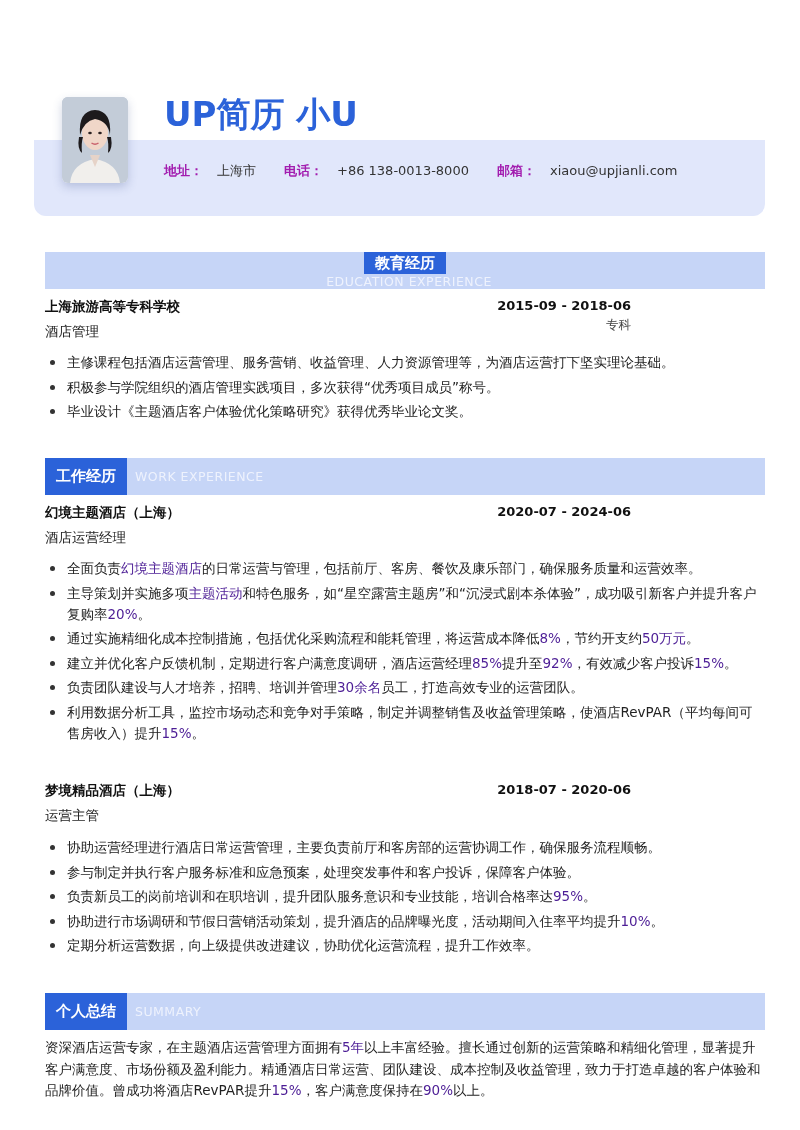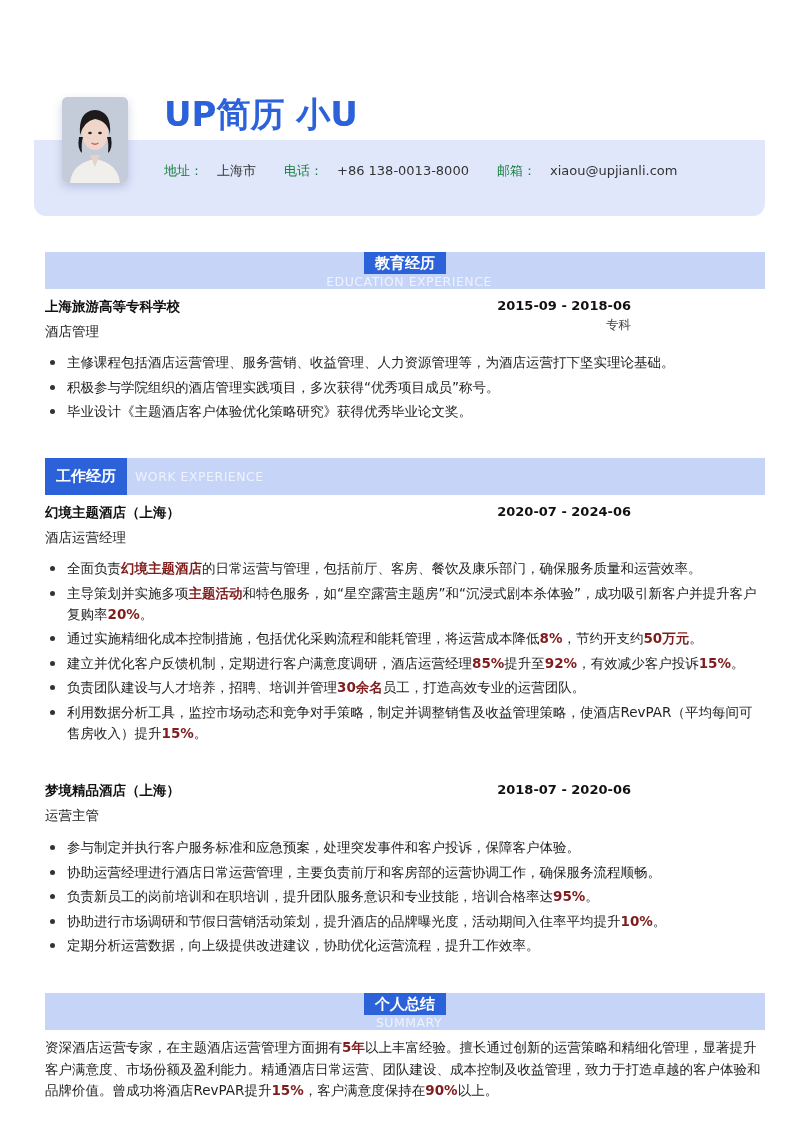--- a/index.html
+++ b/index.html
@@ -27,21 +27,21 @@
   .name {
     position: absolute; left: 164px; top: 94px;
     font-size: 34px; font-weight: bold; color: #2b62d9; letter-spacing: 0px;
     line-height: 40px;
   }
   .contact {
     position: absolute; left: 164px; top: 162px; display: flex; gap: 0;
     font-size: 13px; color: #333; line-height: 18px; white-space: nowrap;
   }
   .contact .item { display: flex; margin-right: 28px; }
-  .contact .lbl { color: #15803d; margin-right: 14px; }
+  .contact .lbl { color: #a21caf; margin-right: 14px; font-weight: bold; }
 
   
   .section-head {
     position: absolute; left: 45px; width: 720px; height: 37px;
     background: #c6d5f7; display: flex; align-items: center;
   }
   .section-head .cn {
     background: #2b62d9; color: #fff; height: 37px; width: 82px;
     display: flex; align-items: center; justify-content: center;
     font-size: 15px; font-weight: bold;
@@ -68,21 +68,21 @@
     position: absolute; left: 45px; width: 720px; list-style: none;
     font-size: 13.5px; color: #222; line-height: 21px;
   }
   ul.bullets li {
     position: relative; padding-left: 22px; margin-bottom: 3.5px;
   }
   ul.bullets li::before {
     content: ""; position: absolute; left: 5px; top: 8px;
     width: 5px; height: 5px; border-radius: 50%; background: #333;
   }
-  b, .b { font-weight: bold; color: #7f1d1d; }
+  b, .b { font-weight: normal; color: #4c1d95; }
   .summary {
     position: absolute; left: 45px; width: 720px; font-size: 13.5px;
     line-height: 21.5px; color: #222;
   }
 </style>
 </head>
 <body>
 
 <div class="page">
 
@@ -145,26 +145,26 @@
       <li><span>通过实施精细化成本控制措施，包括优化采购流程和能耗管理，将运营成本降低</span><span class="b">8%</span><span>，节约开支约</span><span class="b">50万元</span><span>。</span></li>
       <li><span>建立并优化客户反馈机制，定期进行客户满意度调研，酒店运营经理</span><span class="b">85%</span><span>提升至</span><span class="b">92%</span><span>，有效减少客户投诉</span><span class="b">15%</span><span>。</span></li>
       <li><span>负责团队建设与人才培养，招聘、培训并管理</span><span class="b">30余名</span><span>员工，打造高效专业的运营团队。</span></li>
       <li><span>利用数据分析工具，监控市场动态和竞争对手策略，制定并调整销售及收益管理策略，使酒店RevPAR（平均每间可售房收入）提升</span><span class="b">15%</span><span>。</span></li>
     </ul>
 
   <div class="entry-title" style="top:782px;">梦境精品酒店（上海）</div>
   <div class="entry-date" style="top:782px;">2018-07 - 2020-06</div>
   <div class="entry-sub" style="top:807px;">运营主管</div>
   <ul class="bullets" style="top:837px;">
+      <li><span>协助运营经理进行酒店日常运营管理，主要负责前厅和客房部的运营协调工作，确保服务流程顺畅。</span></li>
       <li><span>参与制定并执行客户服务标准和应急预案，处理突发事件和客户投诉，保障客户体验。</span></li>
-      <li><span>协助运营经理进行酒店日常运营管理，主要负责前厅和客房部的运营协调工作，确保服务流程顺畅。</span></li>
       <li><span>负责新员工的岗前培训和在职培训，提升团队服务意识和专业技能，培训合格率达</span><span class="b">95%</span><span>。</span></li>
       <li><span>协助进行市场调研和节假日营销活动策划，提升酒店的品牌曝光度，活动期间入住率平均提升</span><span class="b">10%</span><span>。</span></li>
       <li><span>定期分析运营数据，向上级提供改进建议，协助优化运营流程，提升工作效率。</span></li>
     </ul>
 
-  <div class="section-head" style="top:993px;flex-direction:column;">
+  <div class="section-head" style="top:993px;">
     <div class="cn">个人总结</div>
     <div class="en">SUMMARY</div>
   </div>
   <div class="summary" style="top:1037px;"><span>资深酒店运营专家，在主题酒店运营管理方面拥有</span><span class="b">5年</span><span>以上丰富经验。擅长通过创新的运营策略和精细化管理，显著提升客户满意度、市场份额及盈利能力。精通酒店日常运营、团队建设、成本控制及收益管理，致力于打造卓越的客户体验和品牌价值。曾成功将酒店RevPAR提升</span><span class="b">15%</span><span>，客户满意度保持在</span><span class="b">90%</span><span>以上。</span></div>
 
 </div>
 
 </body></html>

